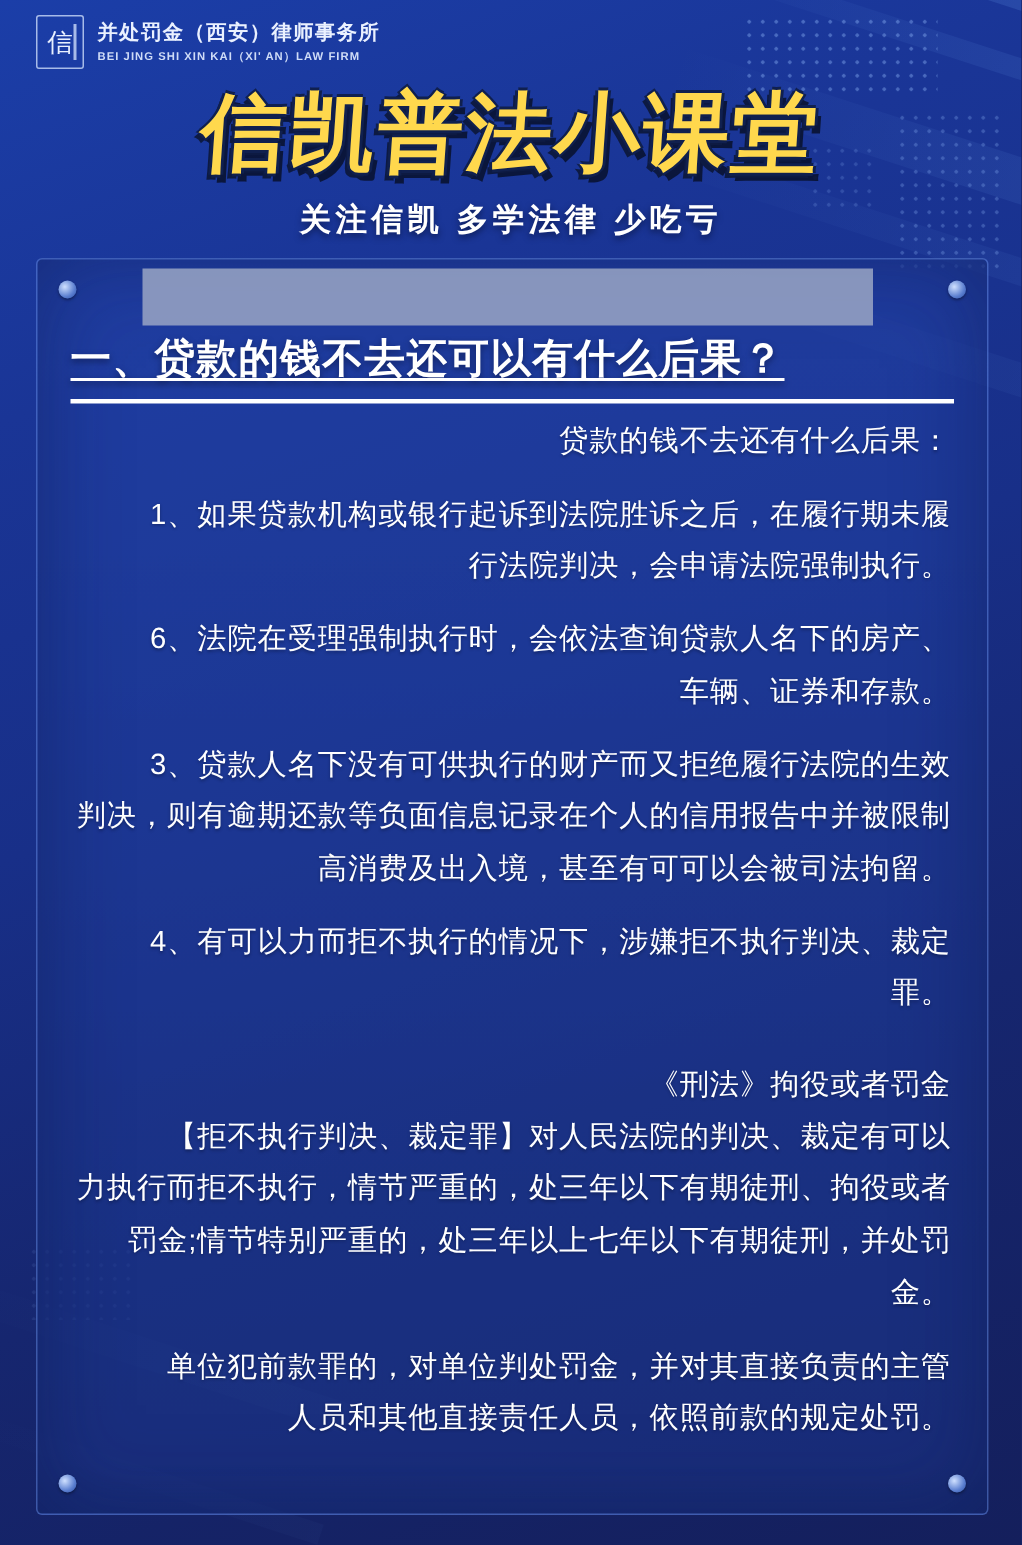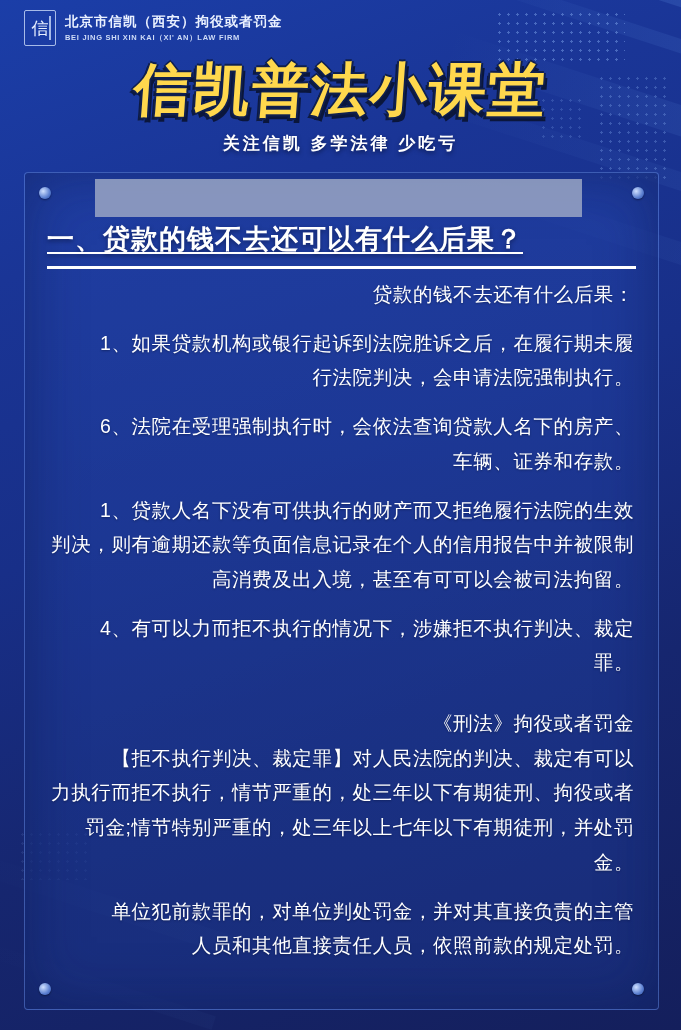--- a/index.html
+++ b/index.html
@@ -115,21 +115,21 @@
     letter-spacing: 2px;
     color: #ffd84d;
     text-shadow:
       -2px 0 0 #10204f, 2px 0 0 #10204f, 0 -2px 0 #10204f, 0 2px 0 #10204f,
       -3px 3px 0 #0d1a42, 4px 5px 0 rgba(8,16,44,.85);
     transform: skewX(-4deg);
     display: inline-block;
   }
   .sub-title {
     margin-top: 12px;
-    font-size: 17px;
+    font-size: 21px;
     font-weight: bold;
     color: #ffffff;
     letter-spacing: 3px;
     text-shadow: 0 2px 4px rgba(5,12,40,.6);
   }
 
   
   .card {
     position: absolute;
     left: 24px;
@@ -230,21 +230,21 @@
   <div class="beam b7"></div>
 
   <div class="dots d1"></div>
   <div class="dots d2"></div>
   <div class="dots d3"></div>
   <div class="dots d4"></div>
 
   <div class="logo-bar">
     <div class="logo-mark">信</div>
     <div class="logo-text">
-      <div class="cn">北京市信凯（西安）拘役或者罚金</div>
+      <div class="cn">并处罚金（西安）律师事务所</div>
       <div class="en">BEI JING SHI XIN KAI（XI' AN）LAW FIRM</div>
     </div>
   </div>
 
   <div class="title-wrap">
     <div class="main-title">信凯普法小课堂</div>
     <div class="sub-title">关注信凯 多学法律 少吃亏</div>
   </div>
 
   <div class="card">
@@ -254,20 +254,20 @@
     <span class="screw br"></span>
 
     <div class="redaction"></div>
 
     <div class="section-heading">一、贷款的钱不去还可以有什么后果？</div>
 
     <div class="body-text">
         <p class="noindent">　　贷款的钱不去还有什么后果：</p>
         <p>1、如果贷款机构或银行起诉到法院胜诉之后，在履行期未履行法院判决，会申请法院强制执行。</p>
         <p>6、法院在受理强制执行时，会依法查询贷款人名下的房产、车辆、证券和存款。</p>
-        <p>1、贷款人名下没有可供执行的财产而又拒绝履行法院的生效判决，则有逾期还款等负面信息记录在个人的信用报告中并被限制高消费及出入境，甚至有可可以会被司法拘留。</p>
+        <p>3、贷款人名下没有可供执行的财产而又拒绝履行法院的生效判决，则有逾期还款等负面信息记录在个人的信用报告中并被限制高消费及出入境，甚至有可可以会被司法拘留。</p>
         <p class="tight">4、有可以力而拒不执行的情况下，涉嫌拒不执行判决、裁定罪。</p>
         <p class="law-title">《刑法》拘役或者罚金</p>
         <p class="law-body">【拒不执行判决、裁定罪】对人民法院的判决、裁定有可以力执行而拒不执行，情节严重的，处三年以下有期徒刑、拘役或者罚金;情节特别严重的，处三年以上七年以下有期徒刑，并处罚金。</p>
         <p>单位犯前款罪的，对单位判处罚金，并对其直接负责的主管人员和其他直接责任人员，依照前款的规定处罚。</p>
       </div>
   </div>
 </div>
 
 </body></html>

